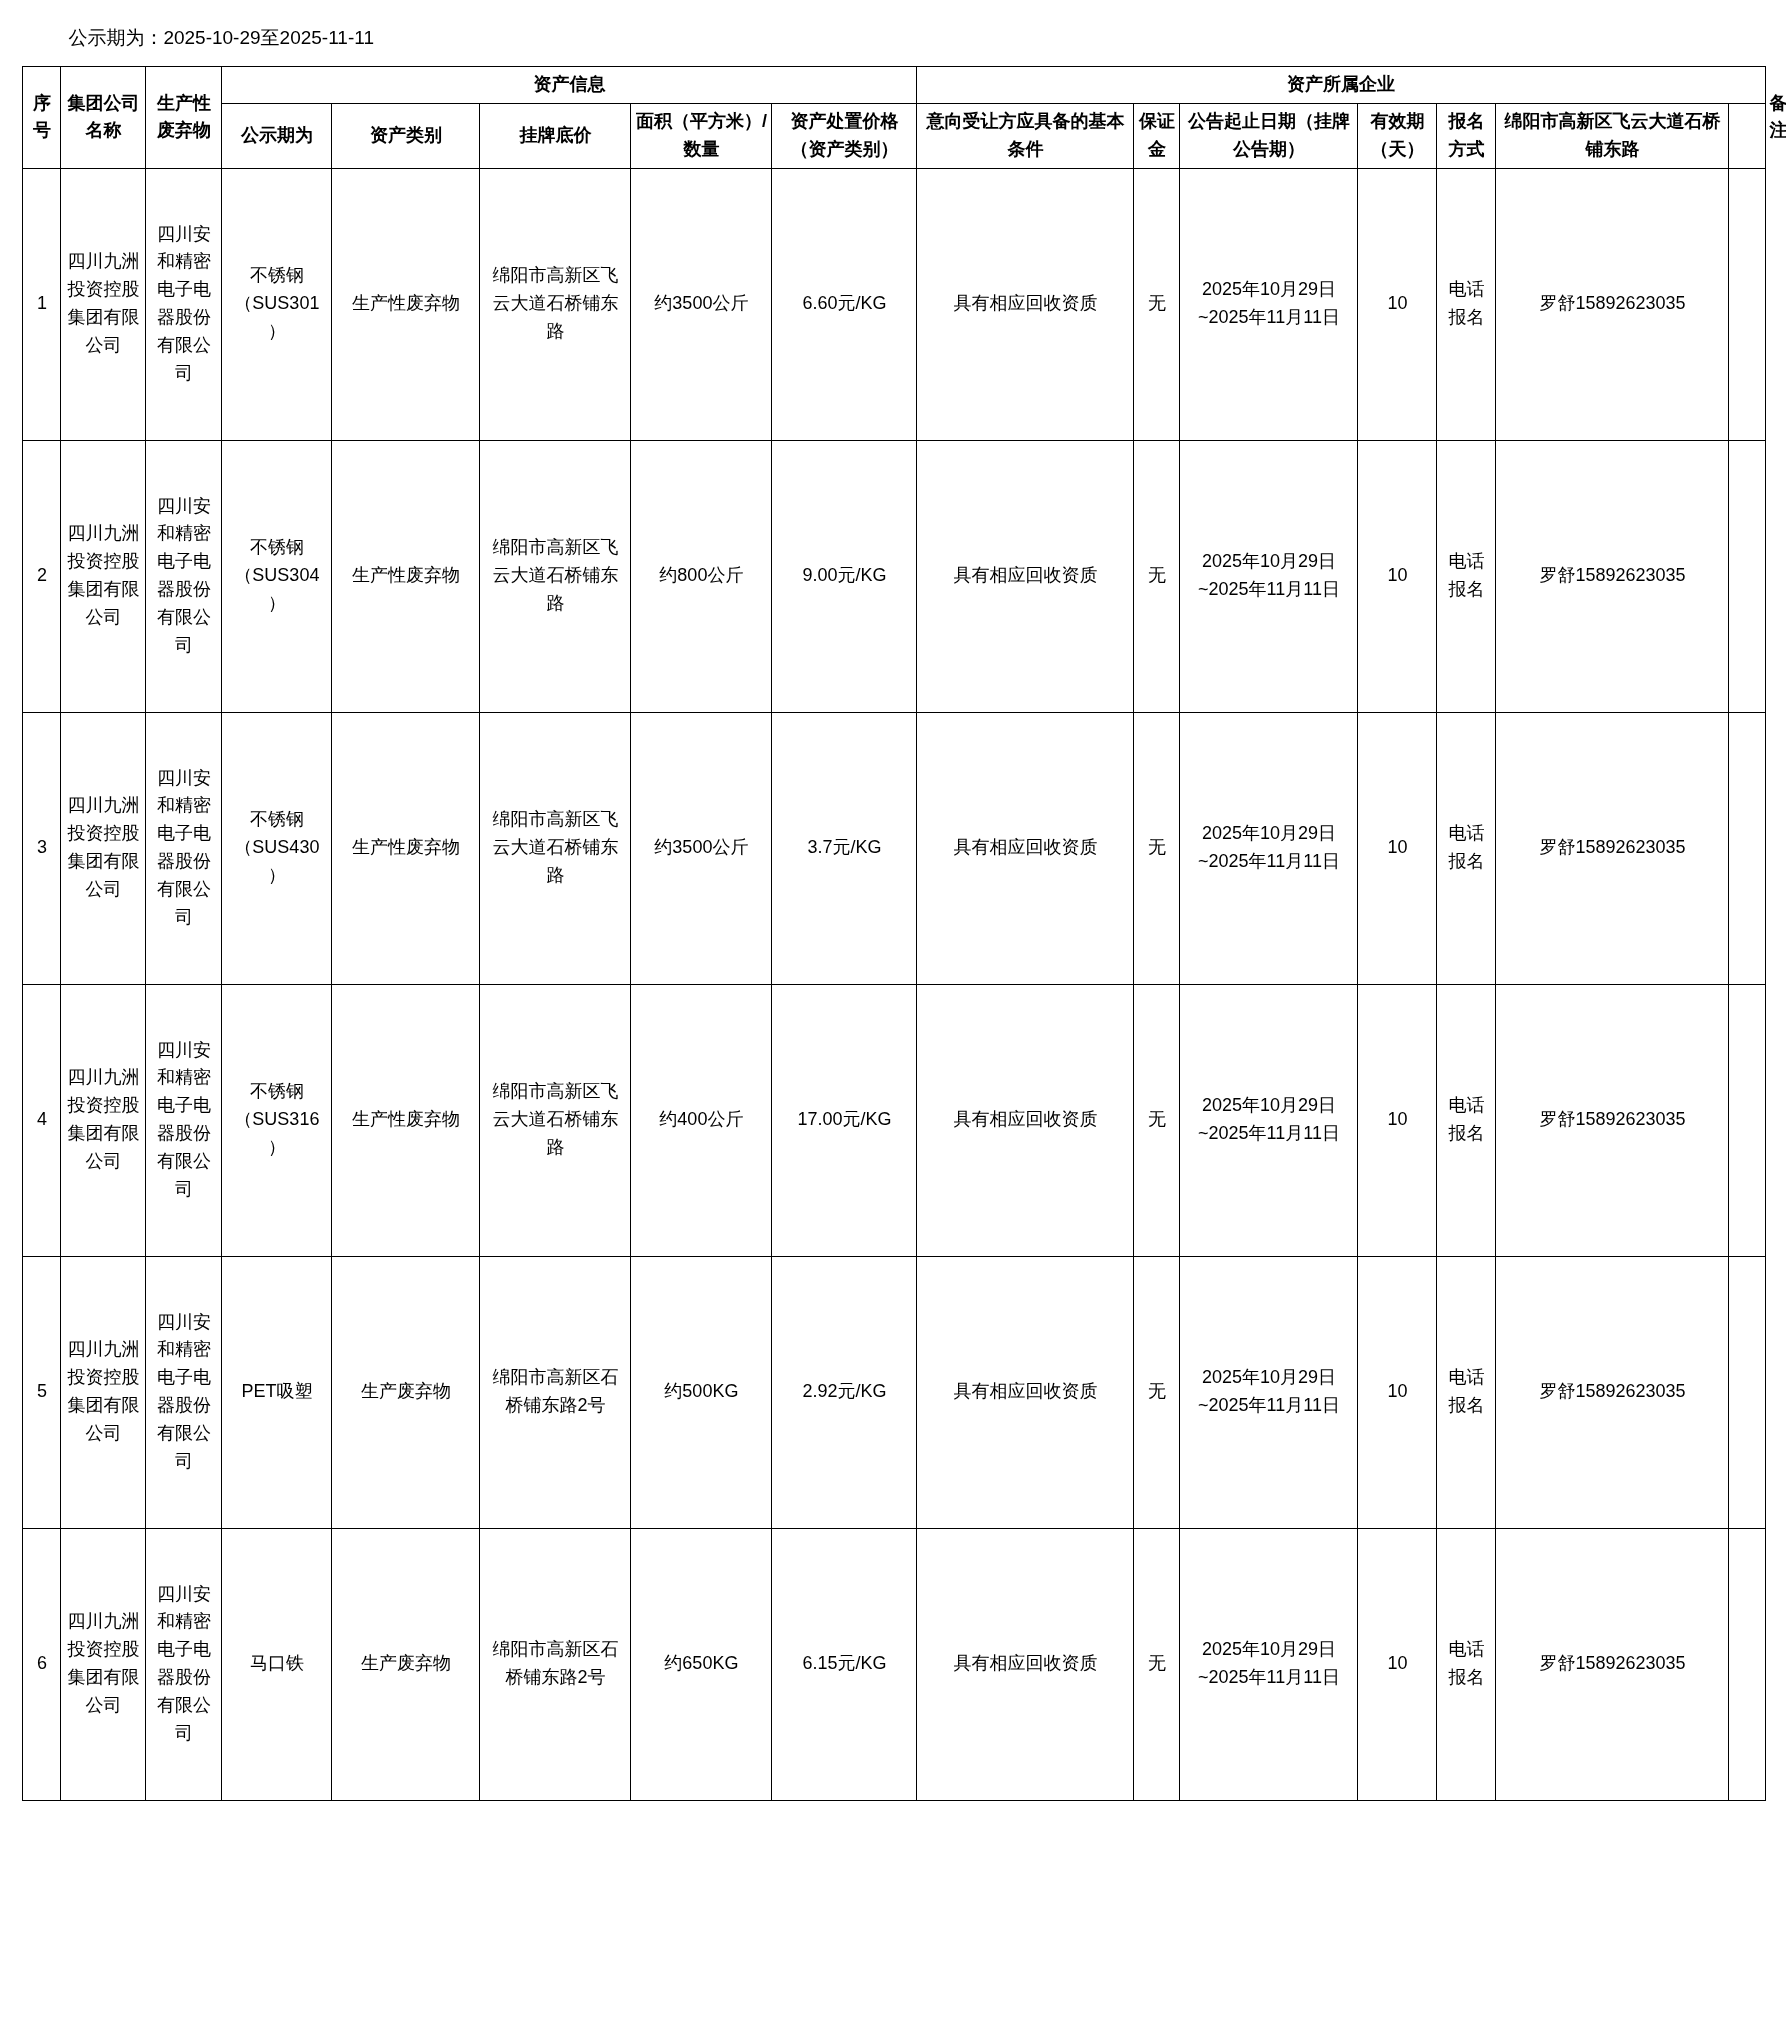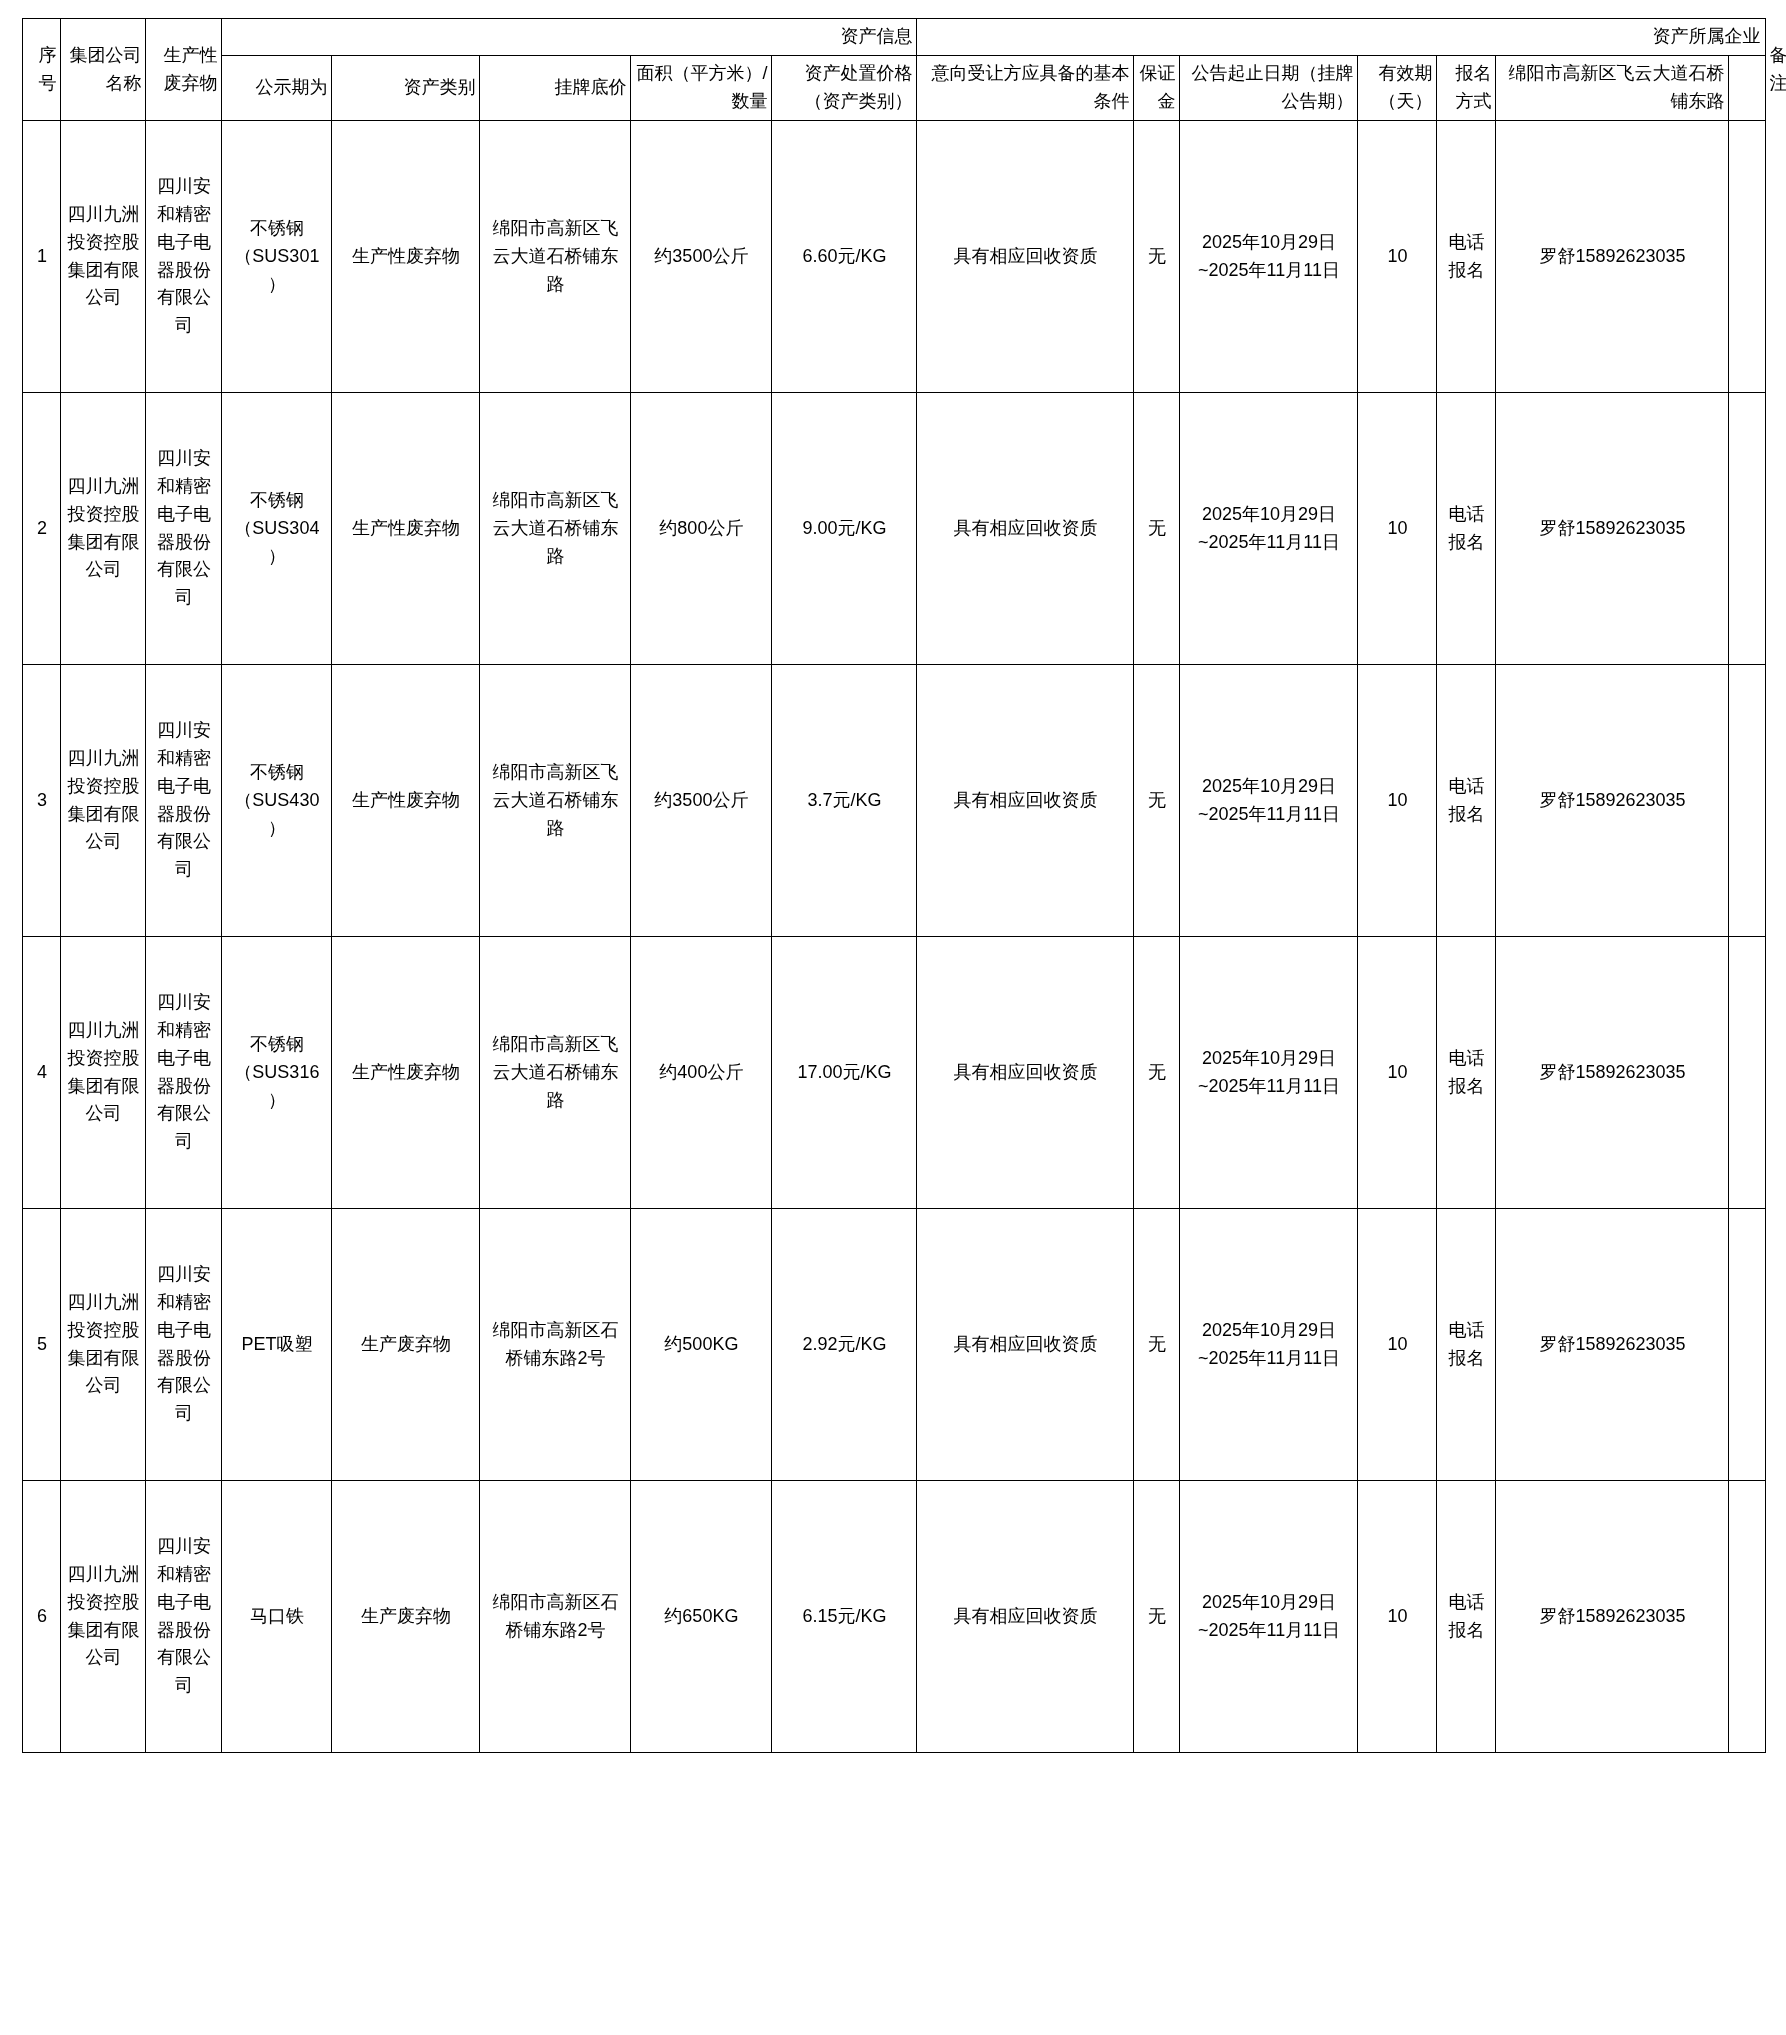--- a/index.html
+++ b/index.html
@@ -36,22 +36,21 @@
     vertical-align: middle;
     font-size: 18px;
     line-height: 1.55;
     padding: 4px 4px;
     word-wrap: break-word;
     overflow-wrap: break-word;
     font-weight: normal;
     font-family: "Liberation Sans", "DejaVu Sans", sans-serif;
   }
   table.asset-table th {
-    font-weight: normal;
-    text-align: right;
+    font-weight: bold;
   }
   
   col.c-idx      { width: 38px; }
   col.c-group    { width: 85px; }
   col.c-ent      { width: 76px; }
   col.c-name     { width: 110px; }
   col.c-cat      { width: 148px; }
   col.c-loc      { width: 151px; }
   col.c-area     { width: 141px; }
   col.c-price    { width: 145px; }
@@ -65,20 +64,21 @@
 
   .row-body td {
     height: 263px;
   }
 </style>
 </head>
 <body>
 
 <div class="page">
 
+  <div class="notice-period">公示期为：2025-10-29至2025-11-11</div>
 
   <table class="asset-table">
     <colgroup>
       <col class="c-idx">
       <col class="c-group">
       <col class="c-ent">
       <col class="c-name">
       <col class="c-cat">
       <col class="c-loc">
       <col class="c-area">

